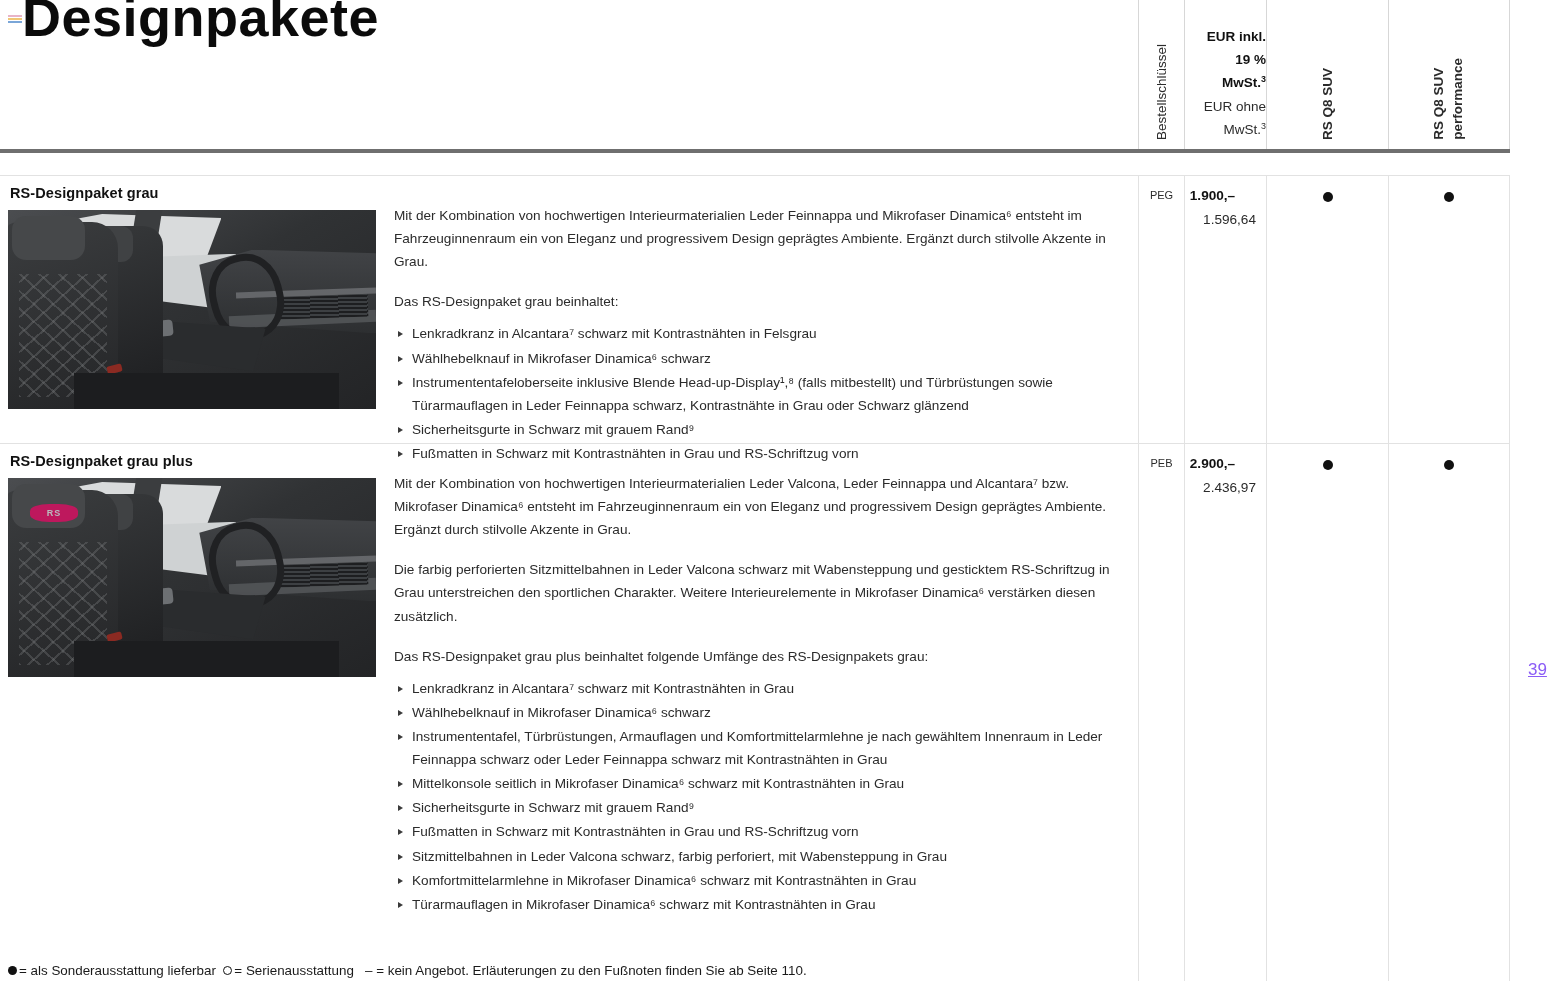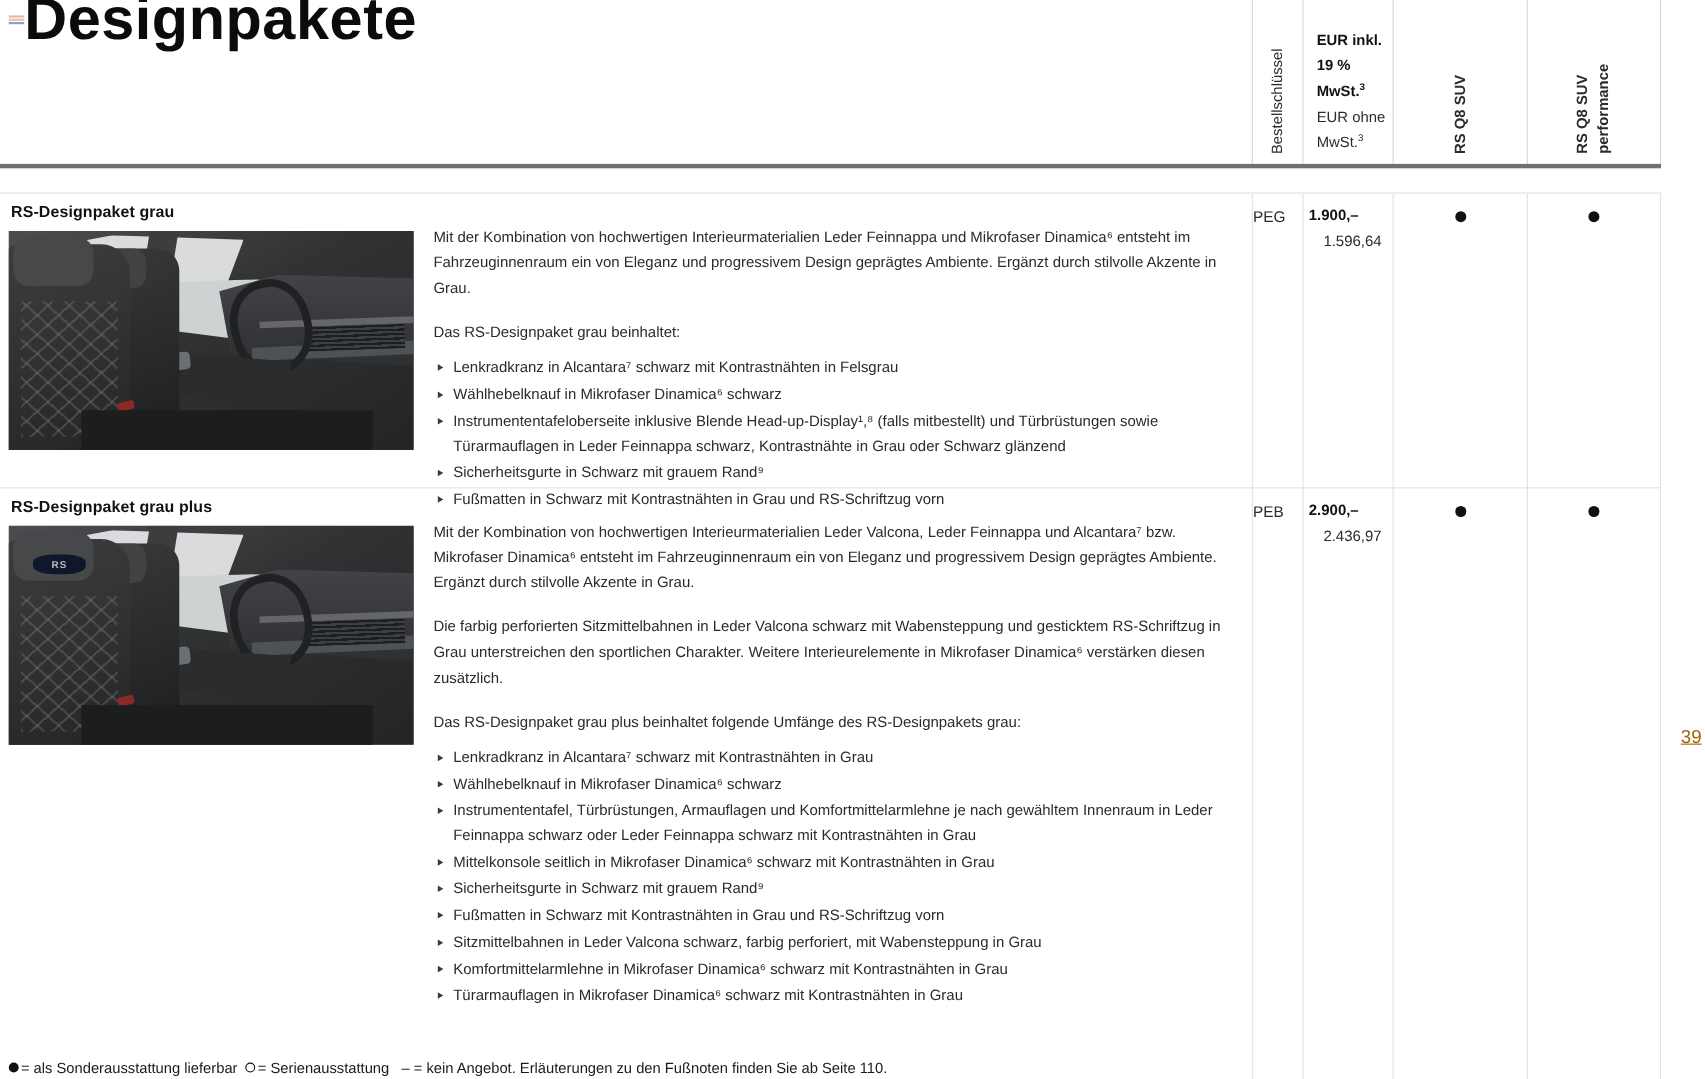--- a/index.html
+++ b/index.html
@@ -64,20 +64,21 @@
     display:flex;
     flex-direction:row;
     gap:2px;
   }
   .price-head{
     position:absolute;
     left:12px; bottom:9px;
     font-size:13.5px;
     line-height:1.72;
     color:#2b2b2b;
+    text-align:right;
   }
   .price-head .b{font-weight:700;color:#111;}
   sup{font-size:0.66em; line-height:0; vertical-align:super;}
 
   
   .thickrule{
     position:absolute;
     left:0; top:149px;
     width:1510px; height:4px;
     background:#6f6f6f;
@@ -161,22 +162,22 @@
     border-left:1px solid #e2e2e2;
     box-sizing:border-box;
   }
   .col-key{left:1138px;width:46px;}
   .col-price{left:1184px;width:82px;}
   .col-c1{left:1266px;width:122px;}
   .col-c2{left:1388px;width:122px;border-right:1px solid #e2e2e2;}
 
   .key-txt{
     position:absolute;top:13px;left:0;right:0;
-    text-align:left;
-    font-size:14px;color:#2b2b2b;
+    text-align:center;
+    font-size:11px;color:#2b2b2b;
   }
   .price-inc{
     position:absolute;top:12px;left:0;right:26px;
     text-align:center;
     font-size:13.6px;font-weight:700;color:#111;
   }
   .price-exc{
     position:absolute;top:36px;left:0;right:10px;
     text-align:right;
     font-size:13.6px;color:#2b2b2b;
@@ -203,21 +204,21 @@
   .fcircle{
     display:inline-block;width:9px;height:9px;border-radius:50%;
     border:1.4px solid #111;box-sizing:border-box;
     vertical-align:middle;margin-right:2px;position:relative;top:-1px;
   }
 
   .pageno{
     position:absolute;
     left:1528px; top:660px;
     font-size:17px;
-    color:#a16207;
+    color:#8b5cf6;
     text-decoration:underline;
   }
 
   
   .ph-sky{position:absolute;left:0;top:0;width:100%;height:100%;background:linear-gradient(150deg,#4b4d50 0%,#303234 45%,#232426 100%);}
   .ph-win{position:absolute;left:4%;top:2%;width:54%;height:34%;background:#d9dbdc;clip-path:polygon(0% 22%,40% 0%,100% 6%,88% 100%,2% 86%);}
   .ph-win2{position:absolute;left:26%;top:22%;width:36%;height:28%;background:#cfd2d3;clip-path:polygon(6% 8%,100% 0%,92% 100%,0% 72%);}
   .ph-pillar{position:absolute;left:33%;top:0;width:7%;height:46%;background:#3b3d3f;transform:skewX(-9deg);}
   .ph-dash{position:absolute;left:52%;top:20%;width:48%;height:42%;background:linear-gradient(180deg,#414346 0%,#2d2f31 100%);clip-path:polygon(0% 18%,30% 0%,100% 4%,100% 100%,6% 86%);}
   .ph-dashline{position:absolute;left:62%;top:40%;width:38%;height:3%;background:#8b8d8f;opacity:.55;transform:rotate(-2deg);}
@@ -226,21 +227,21 @@
   .ph-wheel{position:absolute;left:55%;top:22%;width:16%;height:36%;border:7px solid #202123;border-radius:46%;transform:rotate(-14deg);}
   .ph-seat1{position:absolute;left:-2%;top:6%;width:32%;height:96%;background:linear-gradient(160deg,#3b3d3f,#242527);border-radius:18px 26px 6px 6px;}
   .ph-head1{position:absolute;left:1%;top:3%;width:20%;height:22%;background:#46484a;border-radius:14px;}
   .ph-quilt{position:absolute;left:3%;top:32%;width:24%;height:62%;background:repeating-linear-gradient(42deg,rgba(120,122,124,.35) 0 2px,transparent 2px 13px),repeating-linear-gradient(-42deg,rgba(120,122,124,.35) 0 2px,transparent 2px 13px);}
   .ph-seat2{position:absolute;left:20%;top:8%;width:22%;height:80%;background:linear-gradient(160deg,#37393b,#1f2022);border-radius:16px 20px 4px 4px;}
   .ph-head2{position:absolute;left:21%;top:8%;width:13%;height:18%;background:#404244;border-radius:12px;}
   .ph-console{position:absolute;left:28%;top:55%;width:42%;height:26%;background:#2a2c2e;clip-path:polygon(18% 0%,100% 18%,92% 100%,0% 62%);}
   .ph-shift{position:absolute;left:36%;top:56%;width:9%;height:8%;background:#6d7073;border-radius:4px;transform:rotate(-6deg);}
   .ph-red{position:absolute;left:27%;top:78%;width:4%;height:4%;background:#8b2a22;border-radius:2px;transform:rotate(-14deg);}
   .ph-floor{position:absolute;left:18%;top:82%;width:72%;height:20%;background:#1c1d1f;}
-  .ph-rs{position:absolute;left:6%;top:13%;width:13%;height:9%;border-radius:40%;background:#0f172a;display:flex;align-items:center;justify-content:center;color:#b9bcbe;font-size:9px;font-weight:700;letter-spacing:1px;font-family:"Liberation Sans",sans-serif;}
+  .ph-rs{position:absolute;left:6%;top:13%;width:13%;height:9%;border-radius:40%;background:#be185d;display:flex;align-items:center;justify-content:center;color:#b9bcbe;font-size:9px;font-weight:700;letter-spacing:1px;font-family:"Liberation Sans",sans-serif;}
 </style>
 </head>
 <body>
 
 <div class="page-title">
   <span class="rings">
     <i style="top:0px;background:#e8b4c8;"></i>
     <i style="top:3px;background:#f0c674;"></i>
     <i style="top:6px;background:#7aa6d8;"></i>
   </span><span>Designpakete</span>

